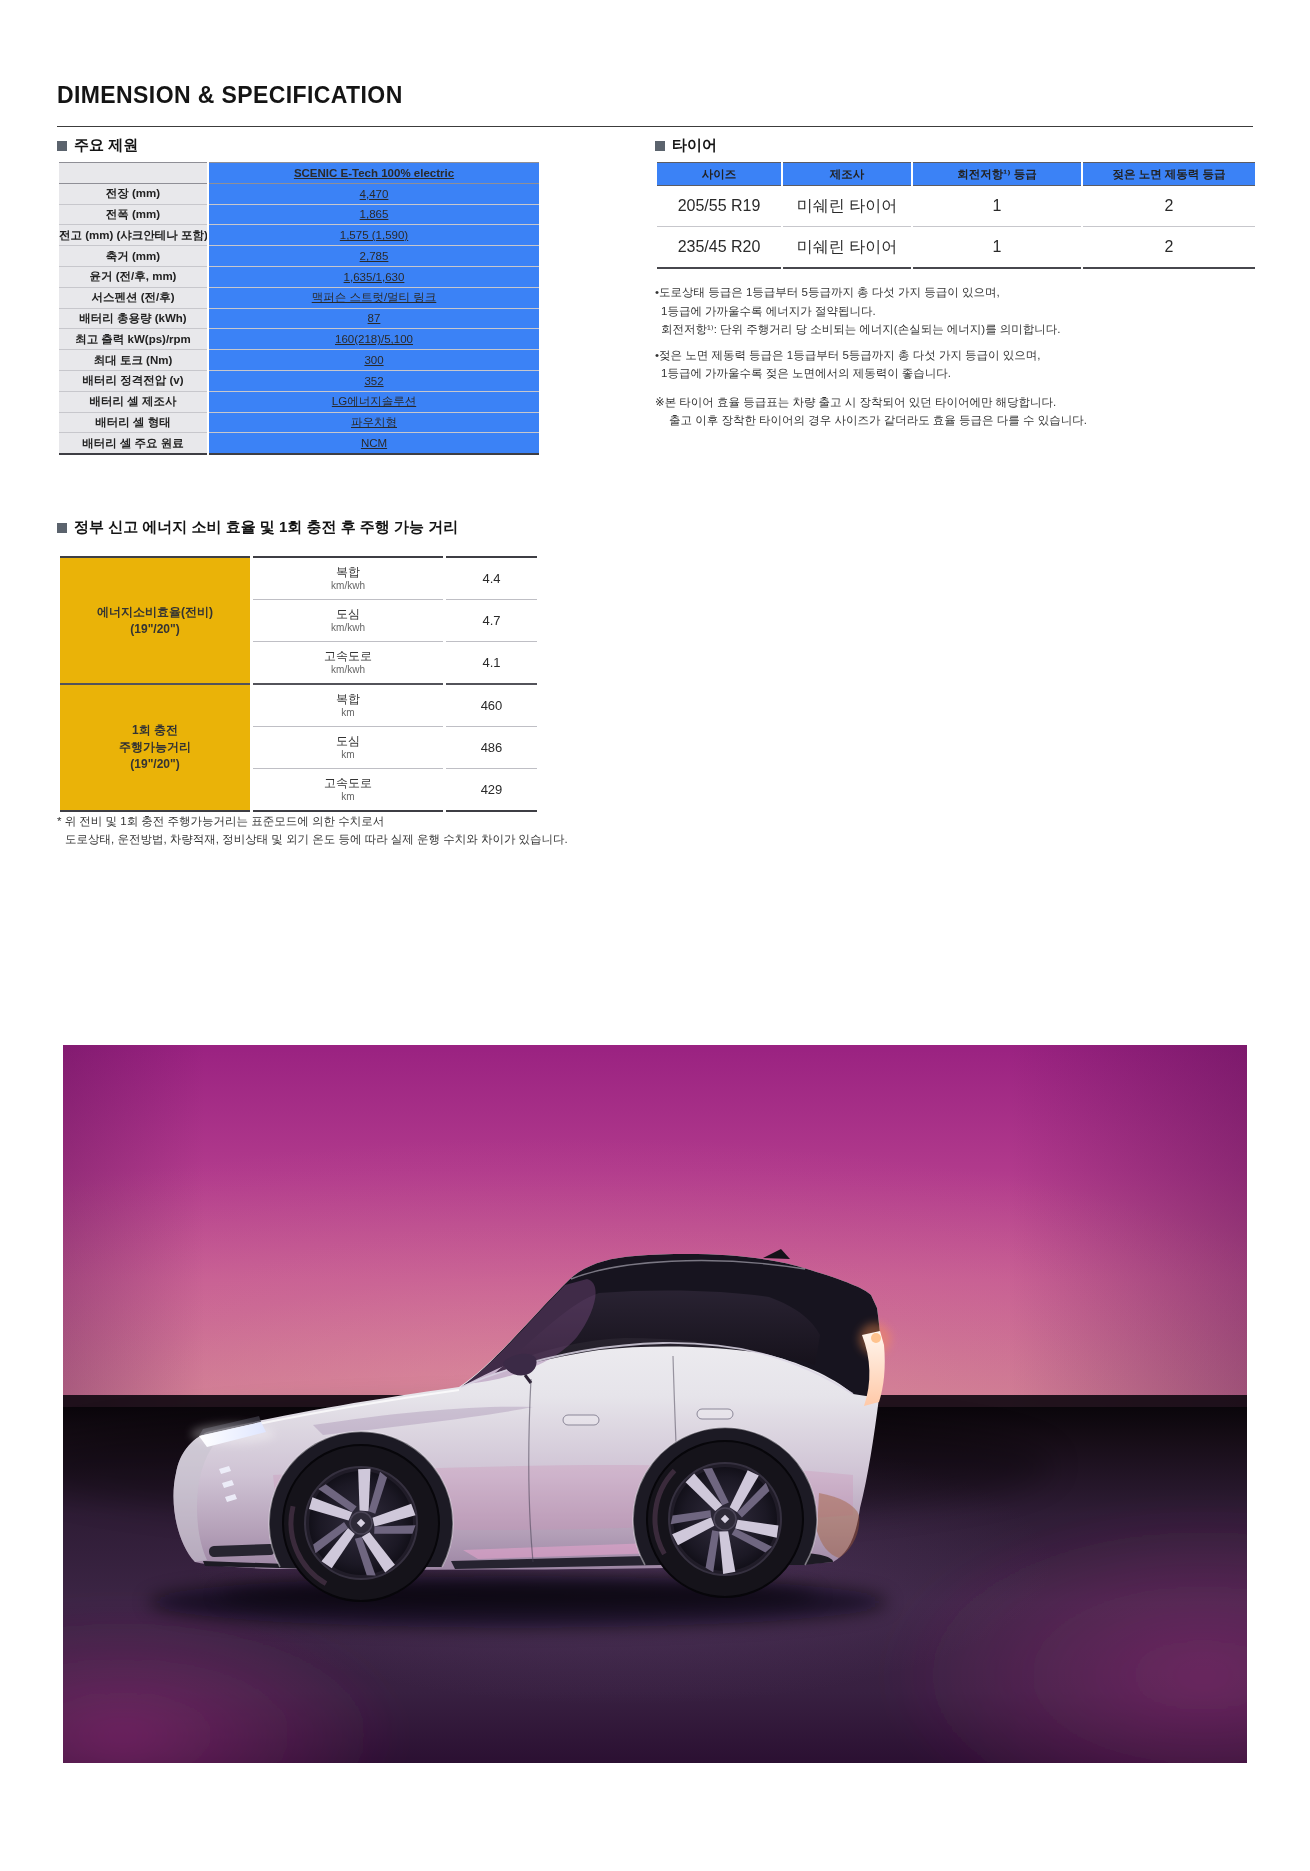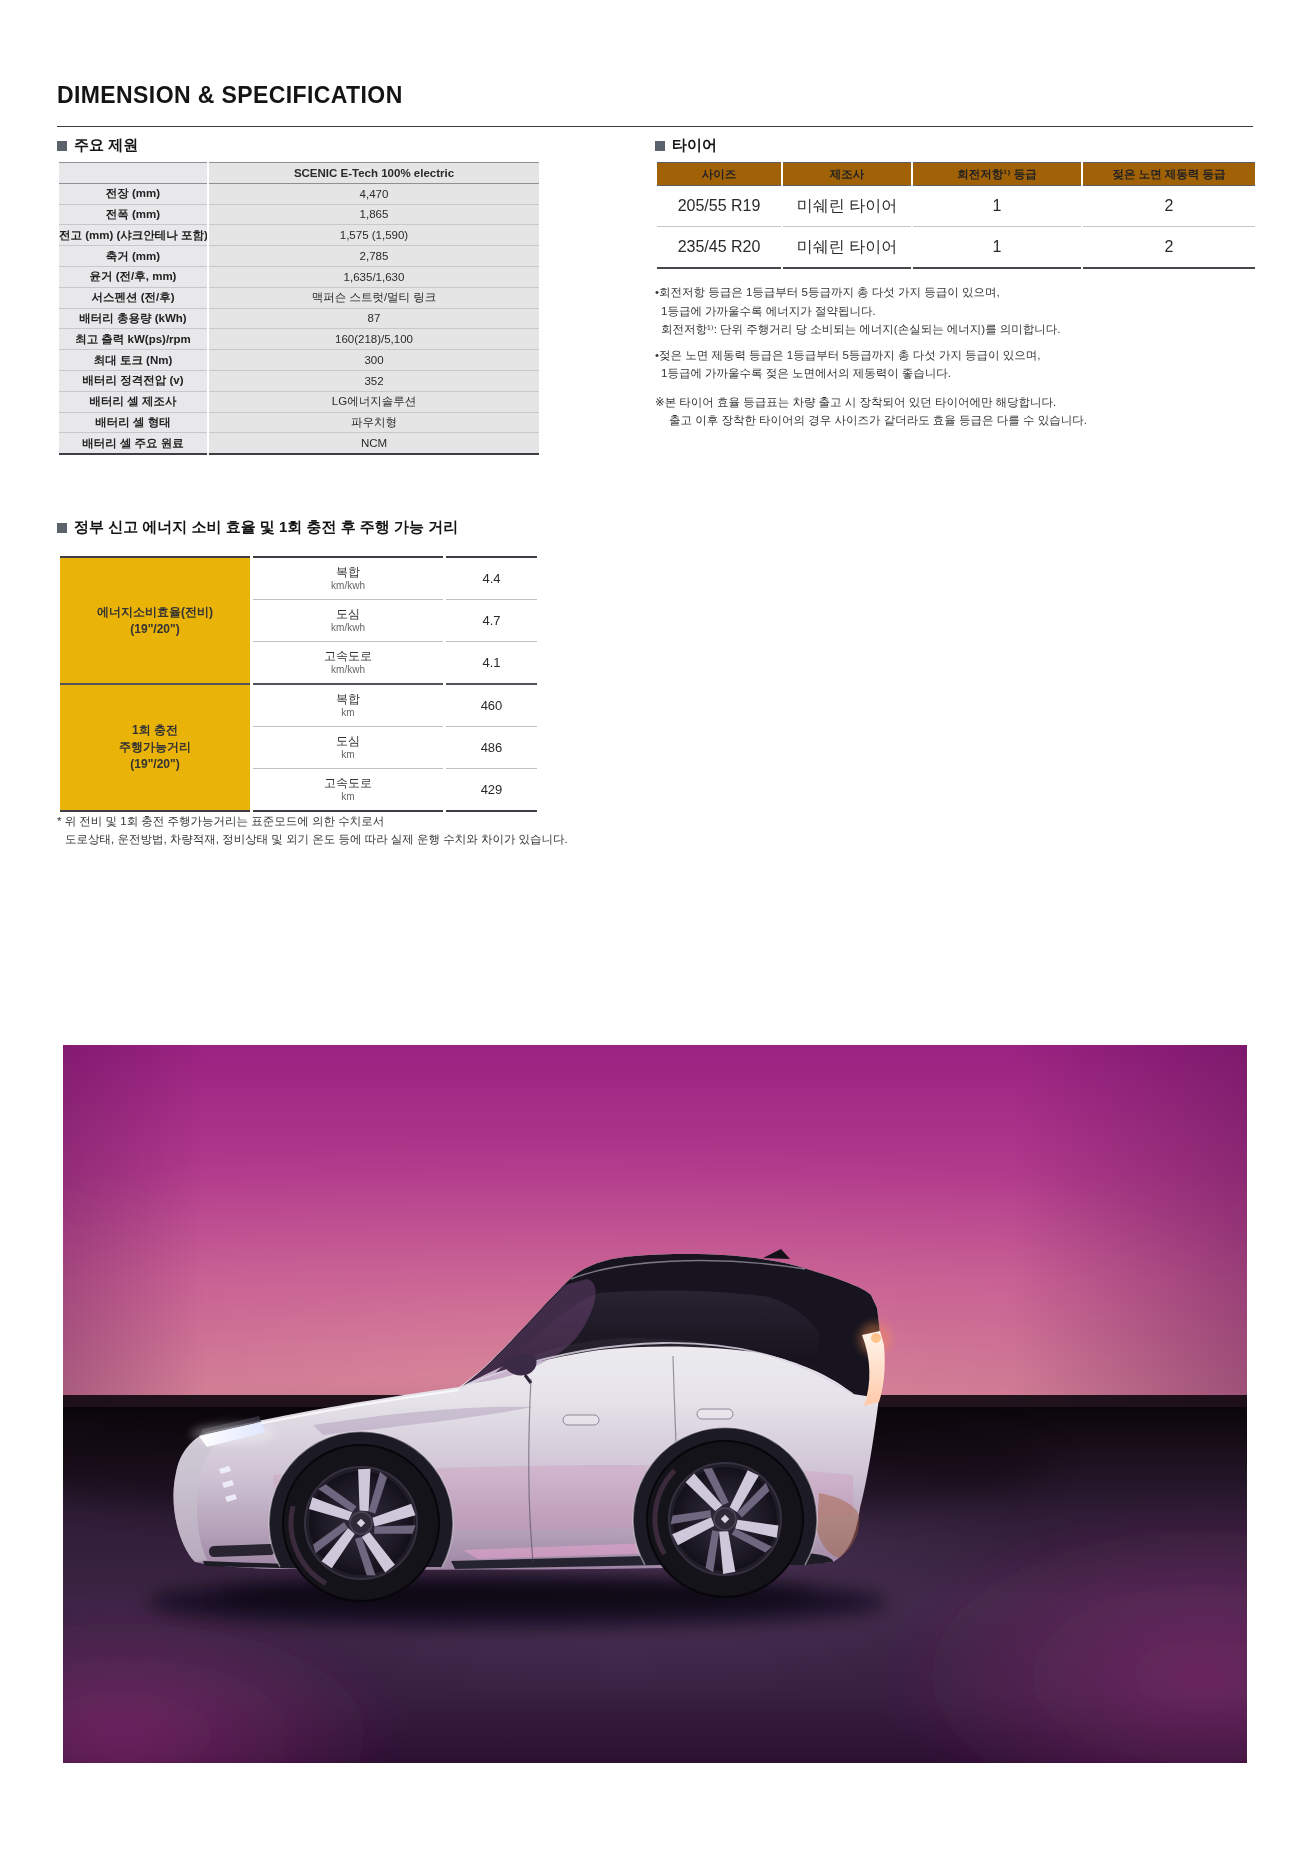--- a/index.html
+++ b/index.html
@@ -18,27 +18,27 @@
   #sec3{left:57px;top:518px;}
 
   table{border-collapse:separate;table-layout:fixed;}
   td{padding:0;vertical-align:middle;white-space:nowrap;overflow:hidden;}
 
   
   .spec-table{left:57px;top:162px;width:480px;border-spacing:2px 0;font-size:11.5px;}
   .spec-table td{height:19.8px;text-align:center;border-bottom:1px solid #c7c7cc;}
   .spec-table td.hd{background:#d3d3d7;font-weight:700;border-top:1px solid #8f8f96;border-bottom:1px solid #8f8f96;font-size:11.5px;color:#222;}
   .spec-table td.lbl{background:#e8e8eb;font-weight:700;width:148px;color:#222;}
-  .spec-table td.val{background:#e5e5e5;width:330px;color:#2a2a2a;}
+  .spec-table td.val{background:#3b82f6;width:330px;color:#2a2a2a;text-decoration:underline;}
   .spec-table tr.last td{border-bottom:2px solid #3e3e44;}
 
   
   .tire-table{left:655px;top:162px;width:598px;border-spacing:2px 0;font-size:11.5px;}
   .tire-table td{text-align:center;}
-  .tire-table td.hd{height:22px;background:#a16207;font-weight:700;color:#222;
+  .tire-table td.hd{height:22px;background:#3b82f6;font-weight:700;color:#222;
     border-top:1px solid #5c5c63;border-bottom:1px solid #5c5c63;}
   .tire-table td.dt{height:40px;border-bottom:1px solid #c7c7cc;font-size:16px;color:#2a2a2a;}
   .tire-table tr.last td.dt{border-bottom:2px solid #47474d;}
   .tire-table .c1{width:124px}.tire-table .c2{width:128px}.tire-table .c3{width:168px}.tire-table .c4{width:172px}
 
   
   .tire-notes{left:655px;top:283px;width:598px;font-size:11.5px;line-height:18.5px;color:#333;}
   .note-block{margin-bottom:7px;}
   .note-line.cont{padding-left:6px;}
   .note-block.ref{margin-top:10px;}
@@ -160,21 +160,21 @@
     <td class="dt c1">235/45 R20</td>
     <td class="dt c2">미쉐린 타이어</td>
     <td class="dt c3">1</td>
     <td class="dt c4">2</td>
   </tr>
 </tbody>
   </table>
 
 <div class="abs tire-notes">
   <div class="note-block">
-    <div class="note-line">•회전저항 등급은 1등급부터 5등급까지 총 다섯 가지 등급이 있으며,</div>
+    <div class="note-line">•도로상태 등급은 1등급부터 5등급까지 총 다섯 가지 등급이 있으며,</div>
     <div class="note-line cont">1등급에 가까울수록 에너지가 절약됩니다.</div>
     <div class="note-line cont">회전저항¹⁾: 단위 주행거리 당 소비되는 에너지(손실되는 에너지)를 의미합니다.</div>
   </div>
   <div class="note-block">
     <div class="note-line">•젖은 노면 제동력 등급은 1등급부터 5등급까지 총 다섯 가지 등급이 있으며,</div>
     <div class="note-line cont">1등급에 가까울수록 젖은 노면에서의 제동력이 좋습니다.</div>
   </div>
   <div class="note-block ref">
     <div class="note-line">※본 타이어 효율 등급표는 차량 출고 시 장착되어 있던 타이어에만 해당합니다.</div>
     <div class="note-line cont">출고 이후 장착한 타이어의 경우 사이즈가 같더라도 효율 등급은 다를 수 있습니다.</div>

